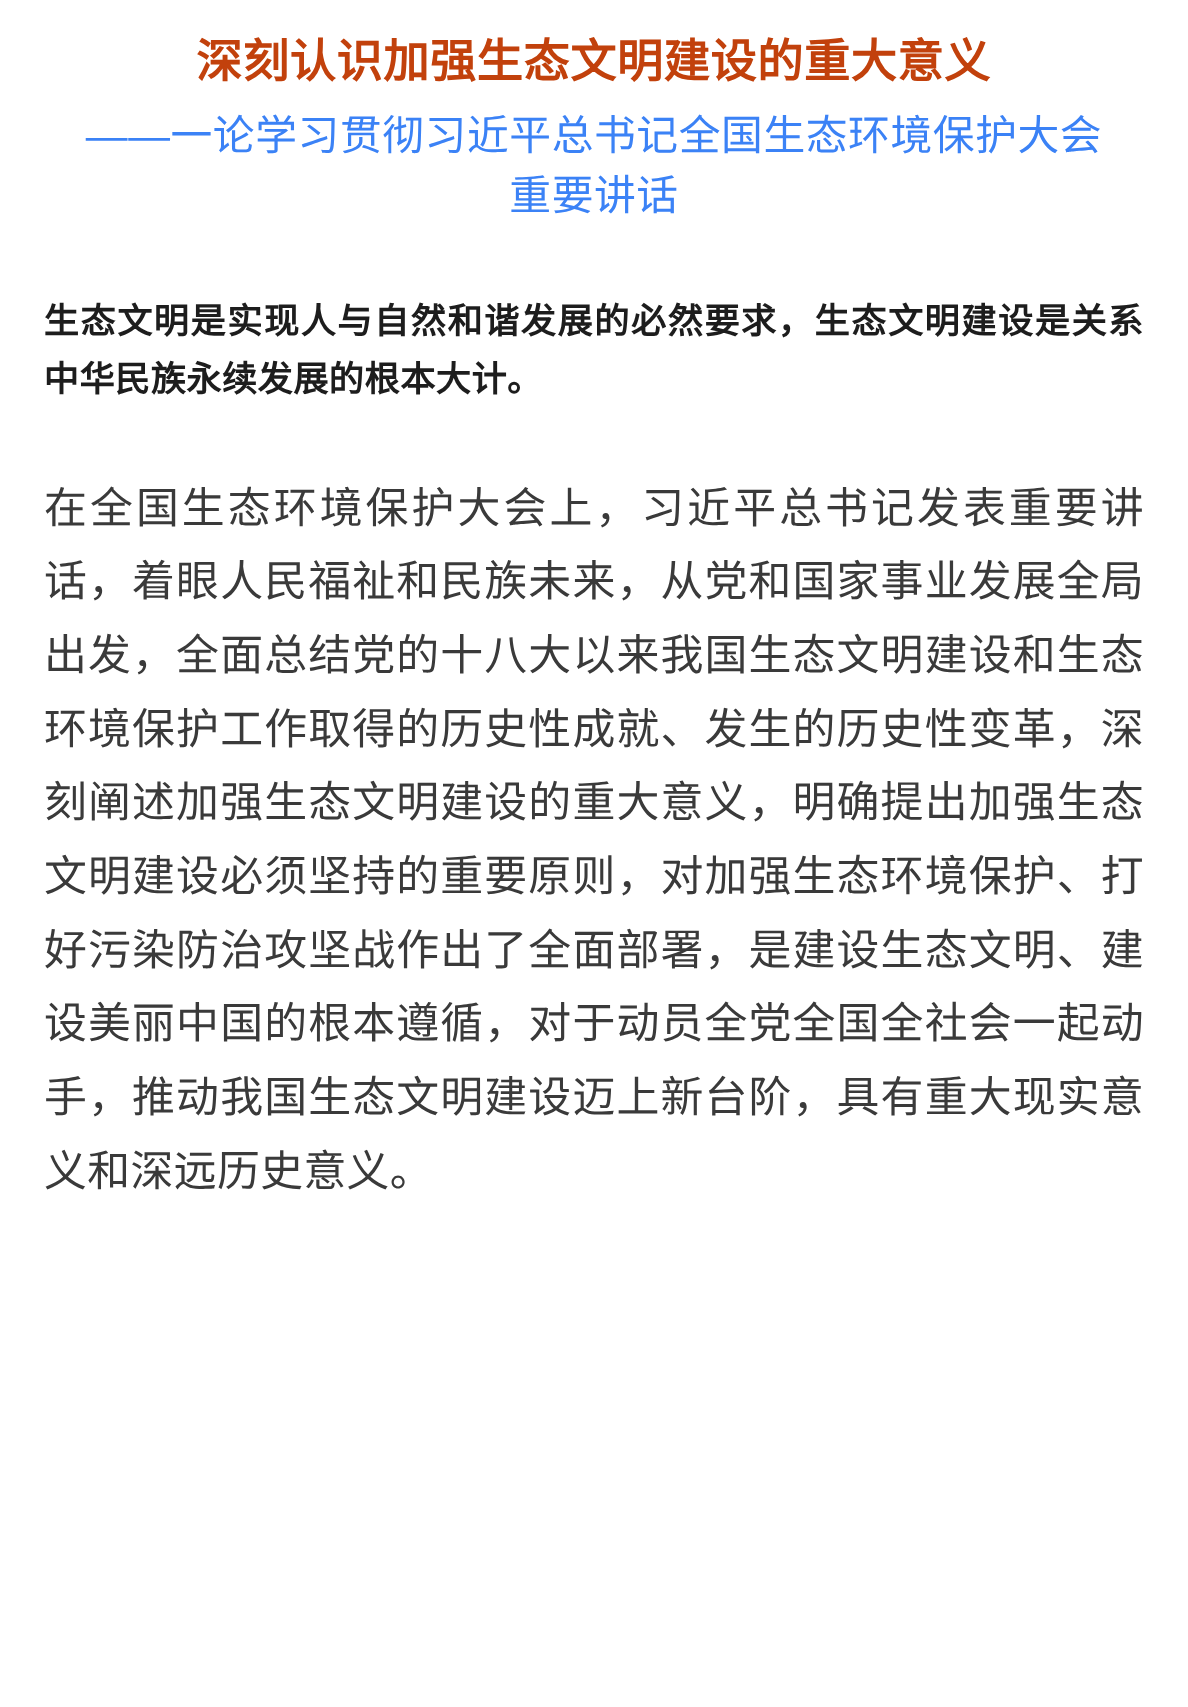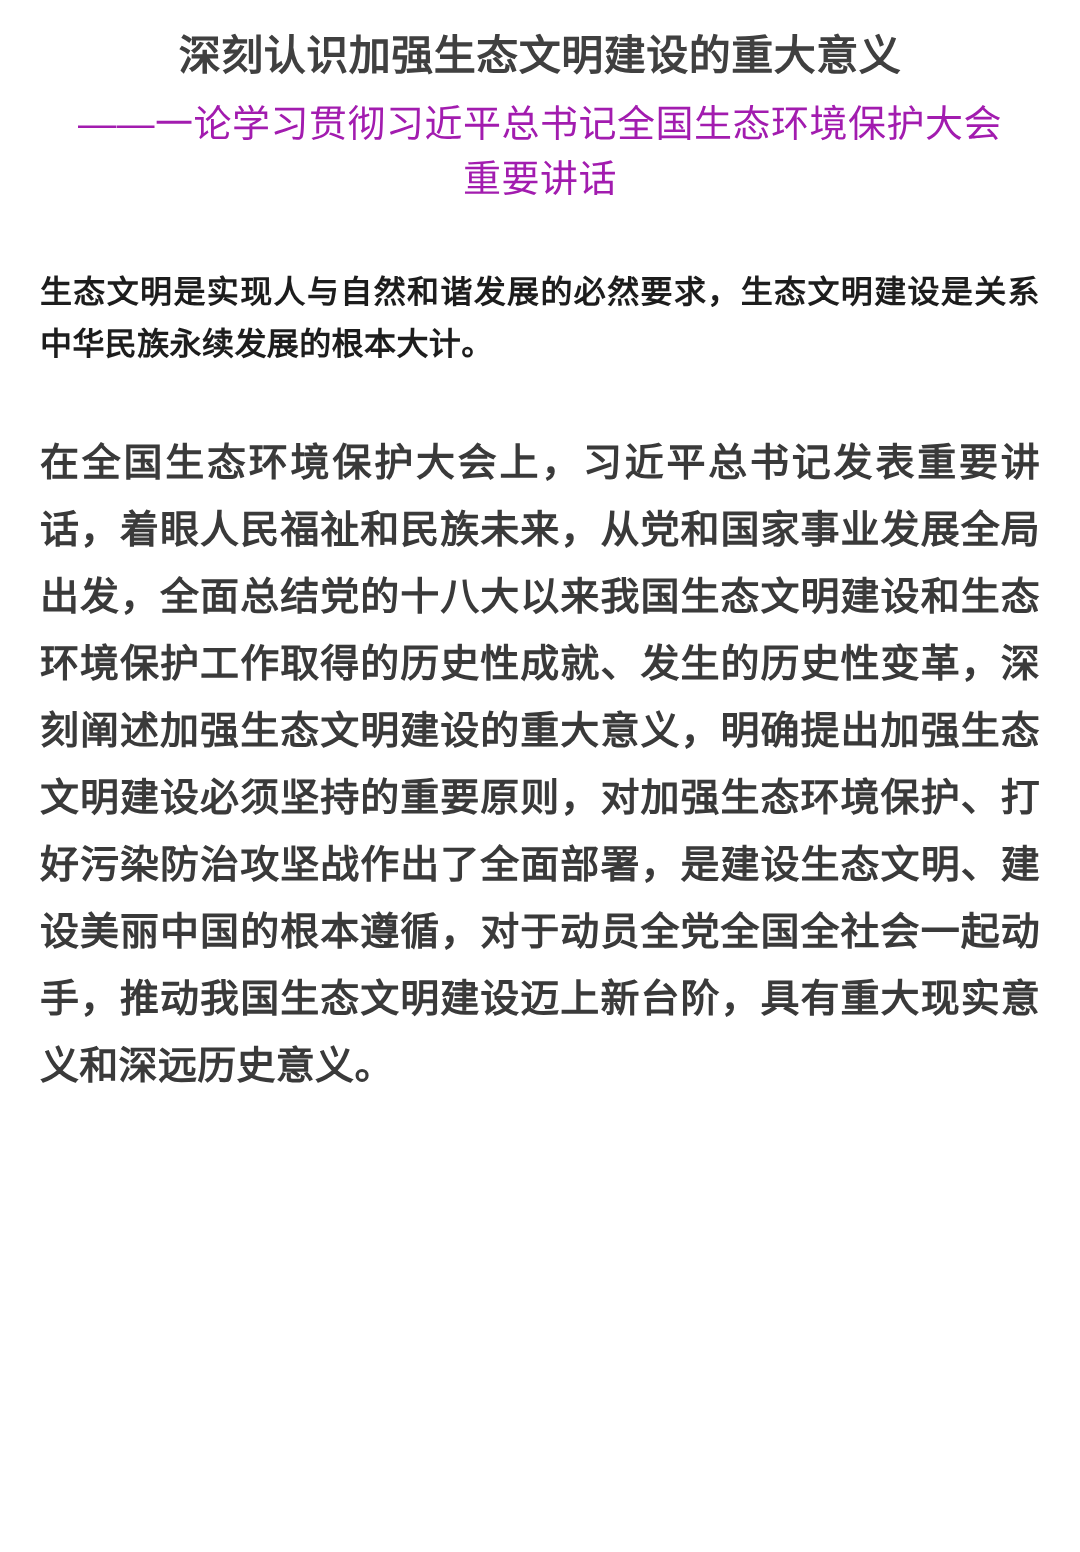--- a/index.html
+++ b/index.html
@@ -17,46 +17,46 @@
   .article {
     box-sizing: border-box;
     width: 1080px;
     padding: 18px 40px 30px 40px;
   }
   .title {
     font-size: 42px;
     font-weight: 700;
     line-height: 1.35;
     text-align: center;
-    color: #404040;
+    color: #c2410c;
     letter-spacing: 0.5px;
     margin: 10px 0 12px 0;
   }
   .subtitle {
     font-size: 38px;
     font-weight: 400;
     line-height: 1.45;
     text-align: center;
-    color: #a21caf;
+    color: #3b82f6;
     letter-spacing: 0.5px;
     margin: 0 24px 60px 24px;
   }
   .lead {
     font-size: 32px;
     font-weight: 700;
     line-height: 1.62;
     color: #1d1d1d;
     letter-spacing: 0.4px;
     margin: 0 0 58px 0;
     text-align: justify;
     text-justify: inter-ideograph;
   }
   .para {
     font-size: 39px;
-    font-weight: 700;
+    font-weight: 400;
     line-height: 1.72;
     color: #3a3a3a;
     letter-spacing: 0.3px;
     margin: 0 0 40px 0;
     text-align: justify;
     text-justify: inter-ideograph;
   }
 </style>
 </head>
 <body>

